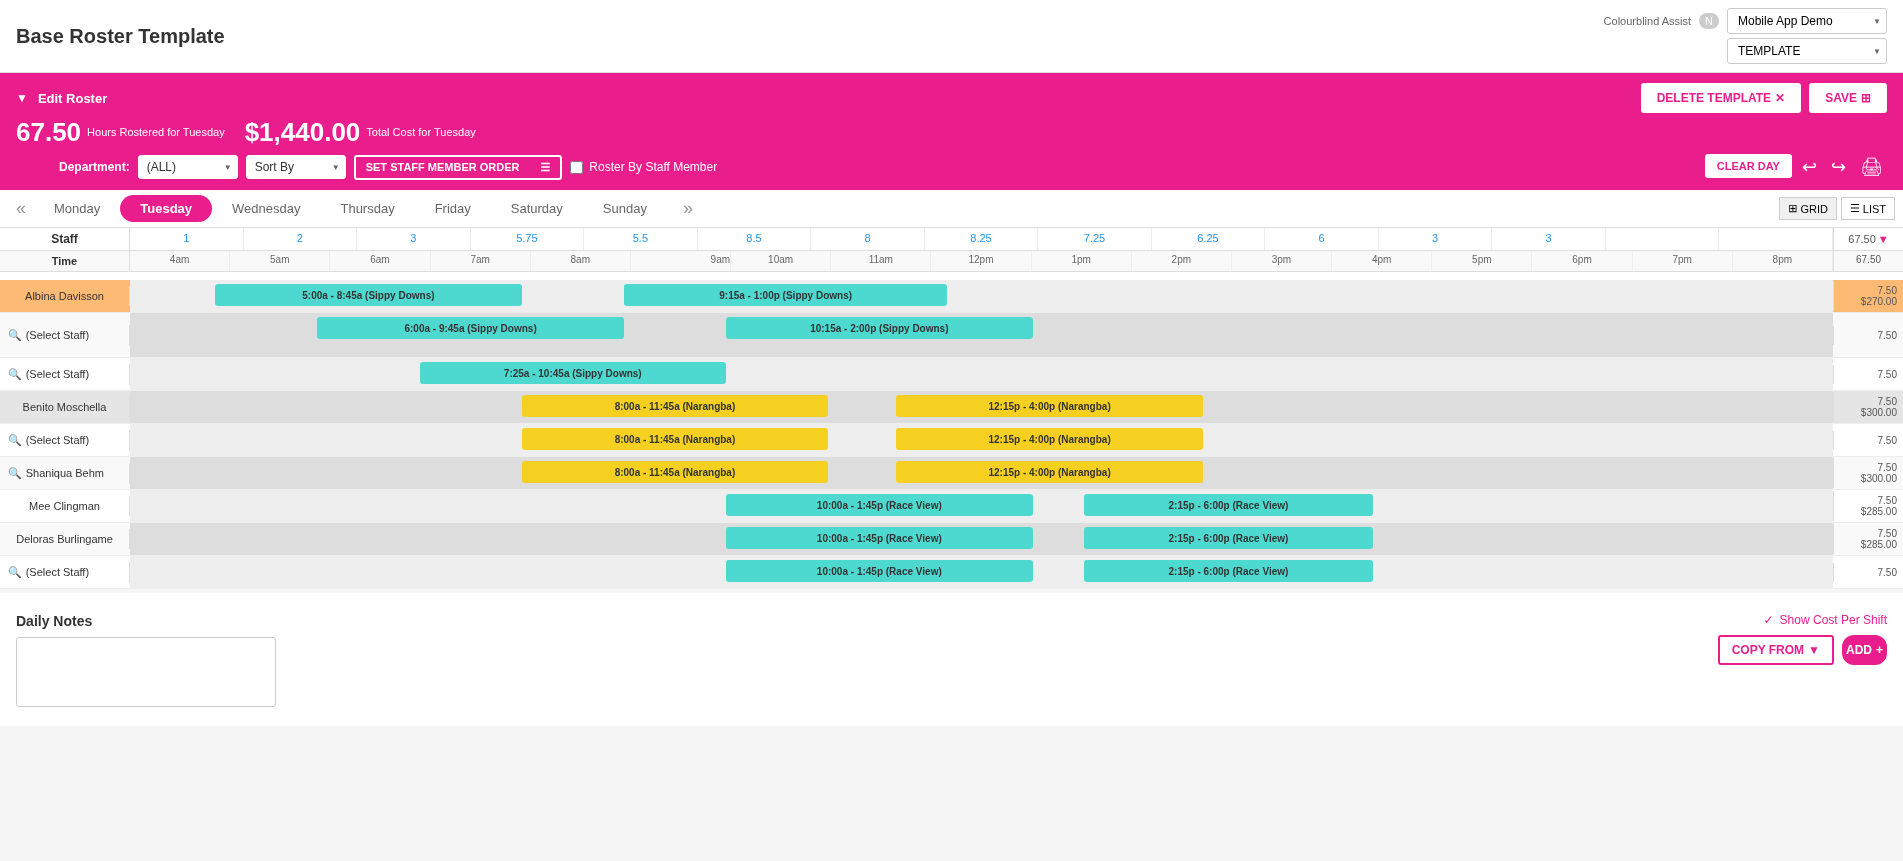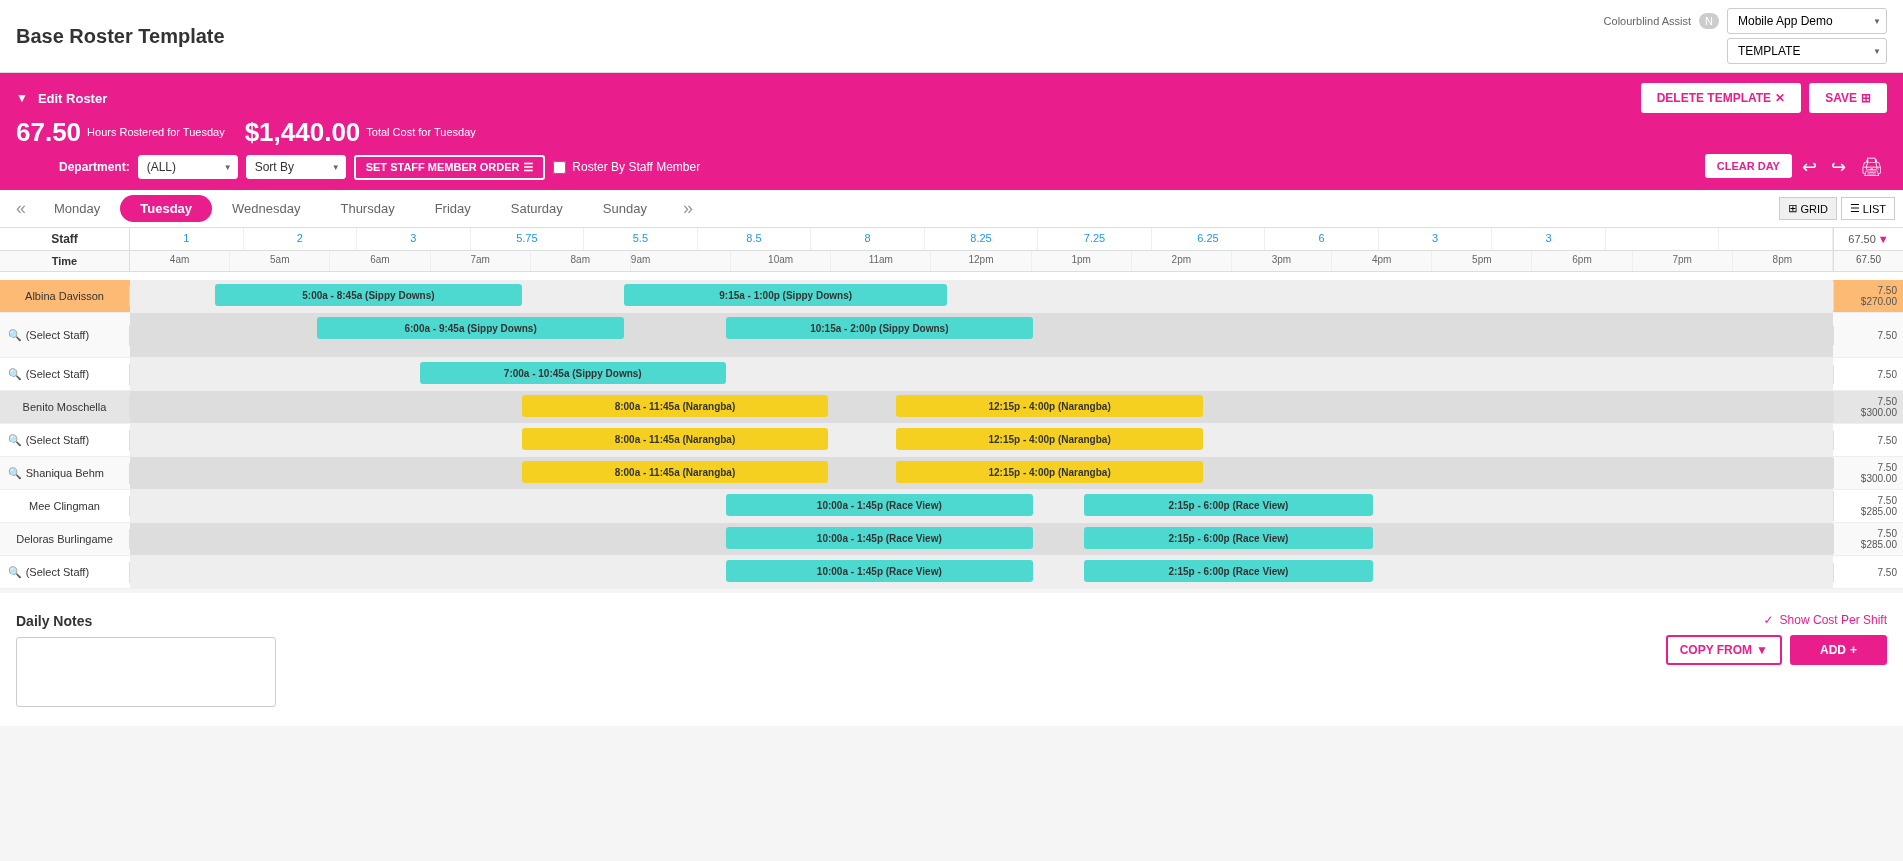--- a/index.html
+++ b/index.html
@@ -18,21 +18,21 @@
     
     .edit-roster-banner { background: #e91e8c; color: #fff; padding: 10px 16px; }
     .banner-top { display: flex; align-items: center; justify-content: space-between; }
     .stat-number { font-size: 26px; font-weight: bold; }
     .stat-label { font-size: 11px; line-height: 1.2; }
     .banner-buttons { display: flex; gap: 8px; align-items: center; }
     .btn-delete { background: #fff; color: #e91e8c; border: 2px solid #fff; padding: 6px 14px; border-radius: 3px; font-size: 12px; font-weight: bold; cursor: pointer; display: flex; align-items: center; gap: 4px; }
     .btn-save { background: #fff; color: #e91e8c; border: 2px solid #fff; padding: 6px 14px; border-radius: 3px; font-size: 12px; font-weight: bold; cursor: pointer; display: flex; align-items: center; gap: 4px; }
     .dept-select { padding: 4px 20px 4px 8px; border: 1px solid #fff; border-radius: 3px; background: #fff; color: #333; font-size: 12px; cursor: pointer; min-width: 100px; }
     .sort-select { padding: 4px 20px 4px 8px; border: 1px solid #fff; border-radius: 3px; background: #fff; color: #333; font-size: 12px; cursor: pointer; min-width: 100px; }
-    .set-order-btn { background: transparent; border: 2px solid #fff; color: #fff; padding: 4px 10px; border-radius: 3px; font-size: 11px; font-weight: bold; cursor: pointer; display: flex; align-items: center; gap: 4px; }
+    .set-order-btn { background: transparent; border: 2px solid #fff; color: #fff; padding: 4px 10px; border-radius: 3px; font-size: 11px; font-weight: bold; cursor: pointer; display: flex; align-items: center; gap: 21px; }
     .roster-checkbox { display: flex; align-items: center; gap: 6px; color: #fff; font-size: 12px; cursor: pointer; }
     .banner-right-controls { display: flex; align-items: flex-start; gap: 6px; margin-left: auto; }
     .btn-clear { background: #fff; color: #e91e8c; border: 2px solid #fff; padding: 4px 10px; border-radius: 3px; font-size: 11px; font-weight: bold; cursor: pointer; }
     .icon-btn { background: transparent; border: none; color: #fff; font-size: 18px; cursor: pointer; padding: 2px 4px; }
 
     
     .day-nav { background: #fff; border-bottom: 1px solid #ddd; display: flex; align-items: center; padding: 4px 8px; gap: 0; }
     .nav-arrow { background: transparent; border: none; color: #999; font-size: 18px; cursor: pointer; padding: 4px 8px; }
     .day-tab { padding: 6px 20px; border-radius: 20px; font-size: 13px; cursor: pointer; color: #666; background: transparent; border: none; }
     .day-tab.active { background: #e91e8c; color: #fff; font-weight: bold; }
@@ -53,21 +53,21 @@
     
     .shift-block { position: absolute; height: 22px; top: 4px; border-radius: 3px; display: flex; align-items: center; justify-content: center; font-size: 10px; font-weight: bold; color: #333; overflow: hidden; white-space: nowrap; cursor: pointer; }
     .shift-teal { background: #4dd9d0; }
     .shift-yellow { background: #f5d020; }
     .daily-notes-label { font-size: 14px; font-weight: bold; margin-bottom: 8px; }
     .daily-notes-area { width: 260px; height: 70px; border: 1px solid #ccc; border-radius: 3px; resize: none; padding: 6px; font-size: 12px; }
     .bottom-right { margin-left: auto; display: flex; flex-direction: column; align-items: flex-end; gap: 8px; }
     .show-cost-row { display: flex; align-items: center; gap: 6px; color: #e91e8c; font-size: 12px; }
     .copy-add-row { display: flex; gap: 8px; align-items: center; }
     .btn-copy { background: #fff; border: 2px solid #e91e8c; color: #e91e8c; padding: 6px 12px; border-radius: 3px; font-size: 12px; font-weight: bold; cursor: pointer; display: flex; align-items: center; gap: 4px; }
-    .btn-add { background: #e91e8c; border: 2px solid #e91e8c; color: #fff; padding: 6px 28px; border-radius: 3px; font-size: 12px; font-weight: bold; cursor: pointer; display: flex; align-items: center; gap: 4px; }
+    .btn-add { background: #e91e8c; border: 2px solid #e91e8c; color: #fff; padding: 6px 2px; border-radius: 12px; font-size: 12px; font-weight: bold; cursor: pointer; display: flex; align-items: center; gap: 4px; }
 
     .timeline-wrapper { position: relative; flex: 1; }
 
     select { appearance: none; -webkit-appearance: none; }
     .select-wrapper { position: relative; display: inline-block; }
     .select-wrapper::after { content: '▼'; position: absolute; right: 6px; top: 50%; transform: translateY(-50%); font-size: 8px; color: #666; pointer-events: none; }
 
     .banner-controls-row { display: flex; align-items: center; justify-content: space-between; }
   </style>
 </head>
@@ -197,21 +197,21 @@
   </div>
 
   <div style="display:flex; background:#f9f9f9; border-bottom:1px solid #ddd;">
     <div style="width:130px;min-width:130px;padding:4px 8px;font-size:11px;font-weight:bold;border-right:1px solid #ddd;text-align:center;">Time</div>
     <div style="flex:1;display:flex;position:relative;">
       <div style="flex:1;text-align:center;font-size:10px;color:#666;padding:3px 0;border-right:1px solid #eee;">4am</div>
       <div style="flex:1;text-align:center;font-size:10px;color:#666;padding:3px 0;border-right:1px solid #eee;">5am</div>
       <div style="flex:1;text-align:center;font-size:10px;color:#666;padding:3px 0;border-right:1px solid #eee;">6am</div>
       <div style="flex:1;text-align:center;font-size:10px;color:#666;padding:3px 0;border-right:1px solid #eee;">7am</div>
       <div style="flex:1;text-align:center;font-size:10px;color:#666;padding:3px 0;border-right:1px solid #eee;">8am</div>
-      <div style="flex:1;text-align:left;font-size:10px;color:#666;padding:3px 0;border-right:1px solid #eee;">9am</div>
+      <div style="flex:1;text-align:right;font-size:10px;color:#666;padding:3px 0;border-right:1px solid #eee;">9am</div>
       <div style="flex:1;text-align:center;font-size:10px;color:#666;padding:3px 0;border-right:1px solid #eee;">10am</div>
       <div style="flex:1;text-align:center;font-size:10px;color:#666;padding:3px 0;border-right:1px solid #eee;">11am</div>
       <div style="flex:1;text-align:center;font-size:10px;color:#666;padding:3px 0;border-right:1px solid #eee;">12pm</div>
       <div style="flex:1;text-align:center;font-size:10px;color:#666;padding:3px 0;border-right:1px solid #eee;">1pm</div>
       <div style="flex:1;text-align:center;font-size:10px;color:#666;padding:3px 0;border-right:1px solid #eee;">2pm</div>
       <div style="flex:1;text-align:center;font-size:10px;color:#666;padding:3px 0;border-right:1px solid #eee;">3pm</div>
       <div style="flex:1;text-align:center;font-size:10px;color:#666;padding:3px 0;border-right:1px solid #eee;">4pm</div>
       <div style="flex:1;text-align:center;font-size:10px;color:#666;padding:3px 0;border-right:1px solid #eee;">5pm</div>
       <div style="flex:1;text-align:center;font-size:10px;color:#666;padding:3px 0;border-right:1px solid #eee;">6pm</div>
       <div style="flex:1;text-align:center;font-size:10px;color:#666;padding:3px 0;border-right:1px solid #eee;">7pm</div>
@@ -243,21 +243,21 @@
     <div class="total-col">7.50</div>
   </div>
 
   <div class="staff-row" style="background:#fff;">
     <div class="staff-name search">
       <span class="search-icon">🔍</span>
       <span>(Select Staff)</span>
     </div>
     <div class="timeline-wrapper" style="flex:1;position:relative;height:32px;">
       <div style="background:#eee;position:absolute;top:0;left:0;right:0;bottom:0;"></div>
-      <div class="shift-block shift-teal" style="left:17%;width:18%;">7:00a - 10:45a (Sippy Downs)</div>
+      <div class="shift-block shift-teal" style="left:17%;width:18%;">7:25a - 10:45a (Sippy Downs)</div>
     </div>
     <div class="total-col">7.50</div>
   </div>
 
   <div class="staff-row" style="background:#e5e5e5;">
     <div class="staff-name">Benito Moschella</div>
     <div class="timeline-wrapper" style="flex:1;position:relative;height:32px;">
       <div style="background:#ddd;position:absolute;top:0;left:0;right:0;bottom:0;"></div>
       <div class="shift-block shift-yellow" style="left:23%;width:18%;">8:00a - 11:45a (Narangba)</div>
       <div class="shift-block shift-yellow" style="left:45%;width:18%;">12:15p - 4:00p (Narangba)</div>

